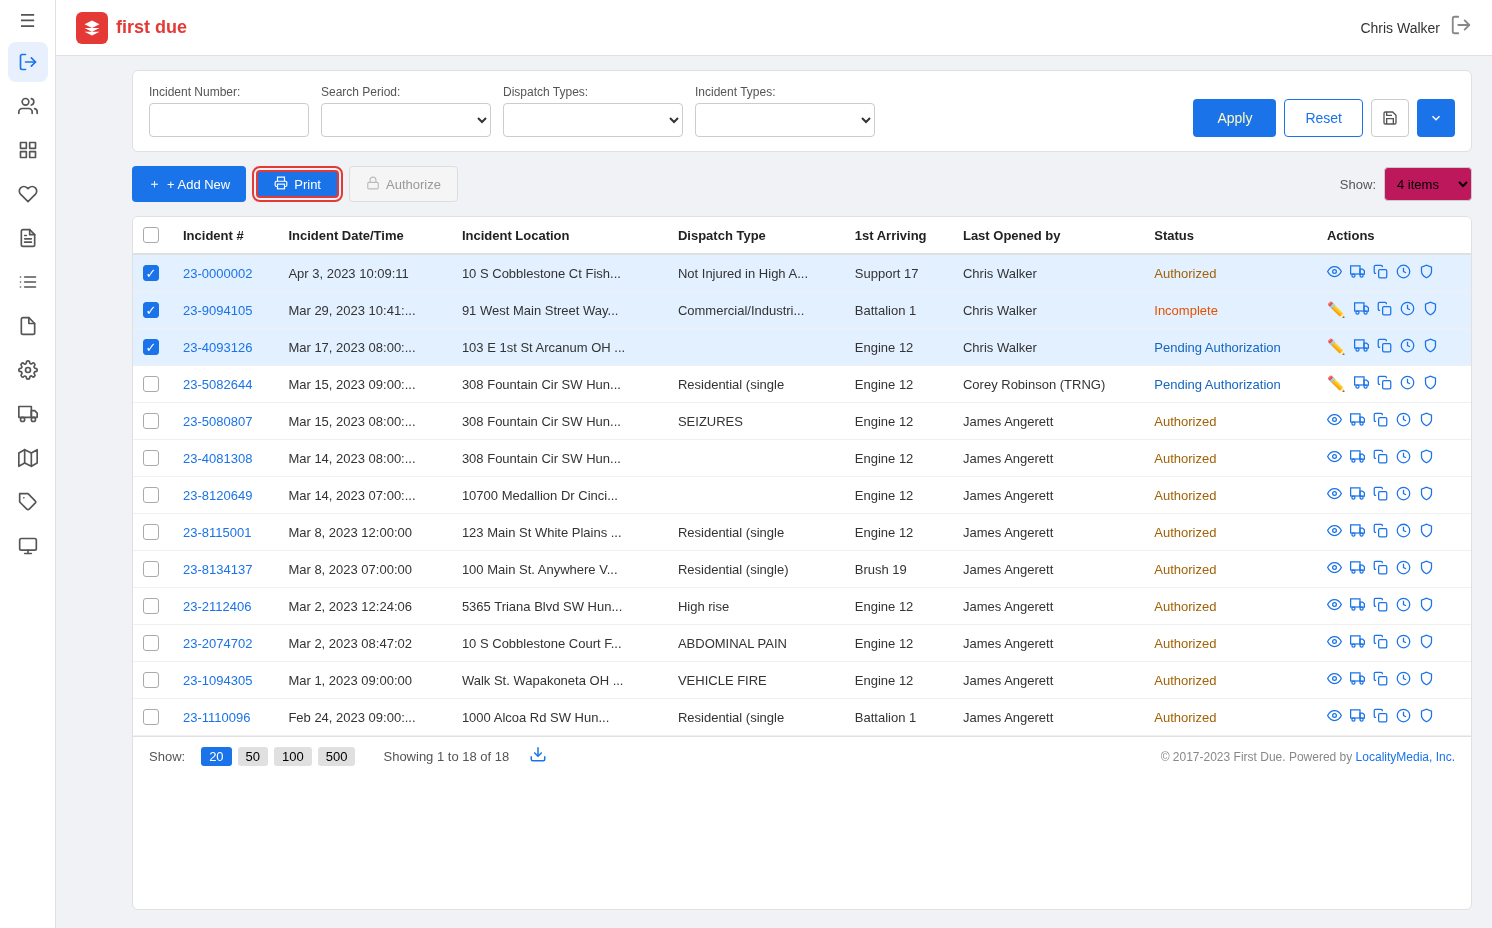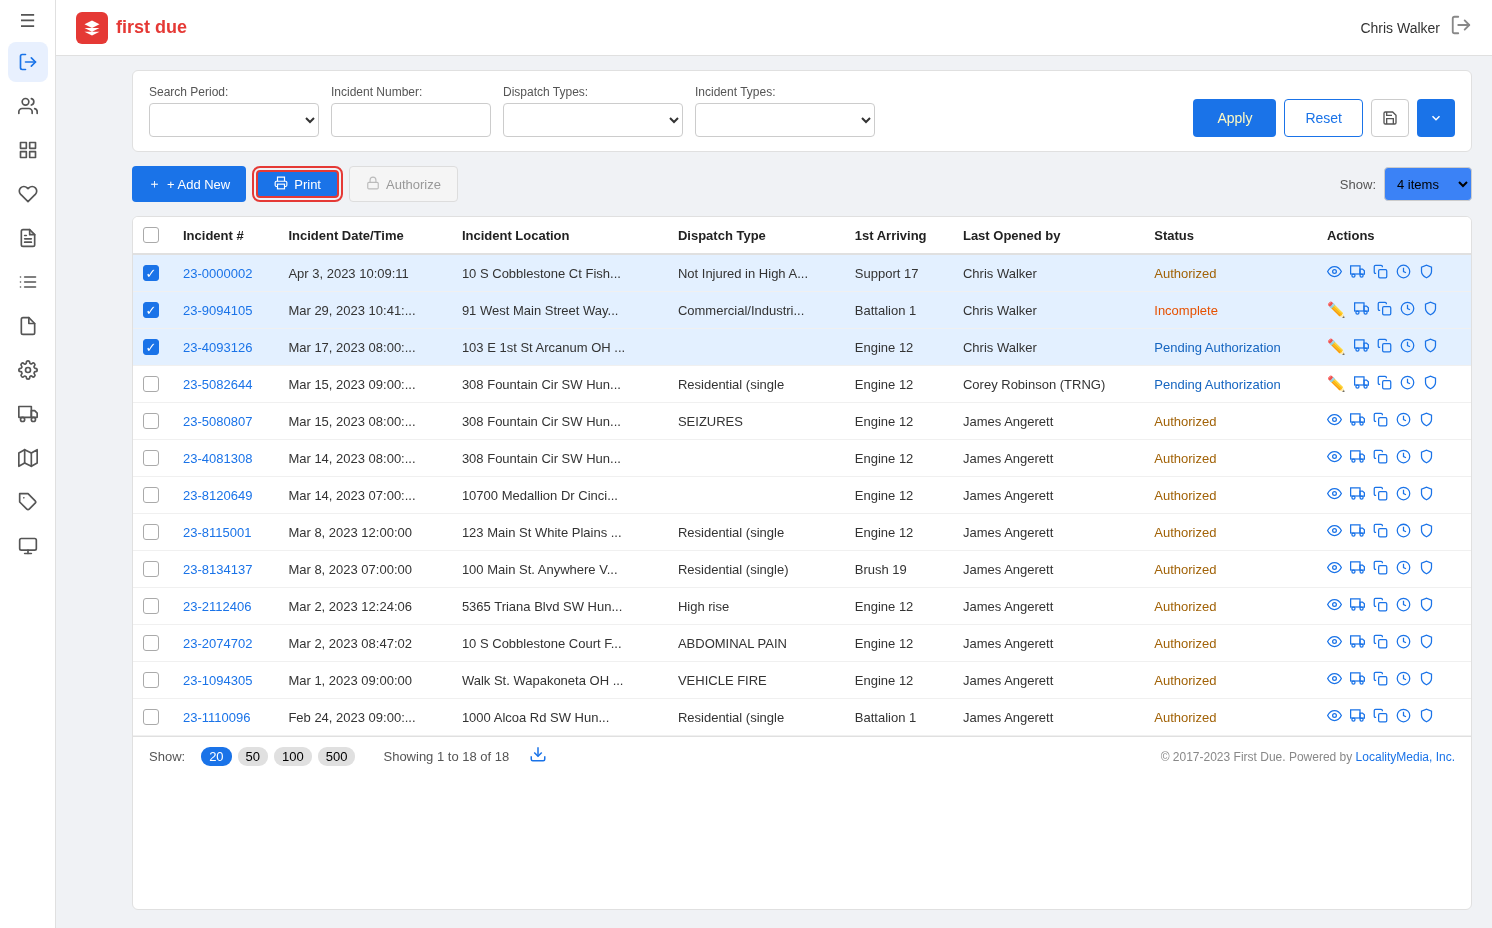--- a/index.html
+++ b/index.html
@@ -142,21 +142,21 @@
     .btn-authorize {
       background: #f5f5f5; color: #999;
       border: 1px solid #ddd; border-radius: 4px;
       padding: 0 16px; height: 36px;
       font-size: 13px; cursor: default;
       display: flex; align-items: center; gap: 6px;
     }
     .show-control { margin-left: auto; display: flex; align-items: center; gap: 8px; font-size: 13px; color: #555; }
     .show-control select {
       height: 34px; border: 1px solid #ccc; border-radius: 4px;
-      padding: 0 8px; font-size: 13px; background: #3b82f6;
+      padding: 0 8px; font-size: 13px; background: #be185d;
     }
 
     
     .table-wrapper {
       background: #fff;
       border: 1px solid #e0e0e0;
       border-radius: 6px;
       overflow: hidden;
       flex: 1;
     }
@@ -208,21 +208,21 @@
       border-top: 1px solid #e0e0e0;
       padding: 8px 16px;
       display: flex;
       align-items: center;
       gap: 16px;
       font-size: 13px;
     }
     .footer-show-label { color: #555; }
     .footer-page-btns { display: flex; gap: 6px; }
     .page-btn {
-      padding: 2px 8px; border-radius: 9px;
+      padding: 2px 8px; border-radius: 3px;
       cursor: pointer; border: none; background: #e0e0e0; font-size: 13px;
     }
     .page-btn.active { background: #1a73e8; color: #fff; }
     .footer-showing { color: #555; margin-left: 12px; }
     .footer-download { color: #1a73e8; font-size: 17px; cursor: pointer; margin-left: 4px; }
     .footer-copy { margin-left: auto; color: #888; font-size: 12px; }
     .footer-copy a { color: #1a73e8; text-decoration: none; }
 
     
     .sidebar-ham { font-size: 18px; color: #555; cursor: pointer; margin-bottom: 6px; }
@@ -340,28 +340,28 @@
           <line x1="21" y1="12" x2="9" y2="12"></line>
         </svg>
     </span>
   </div>
 </div>
 
 <div class="main-content">
 
   <div class="filter-bar">
     <div class="filter-group">
+      <label>Incident Number:</label>
+      <input type="text" placeholder="" style="">
+    </div>
+    <div class="filter-group">
       <label>Search Period:</label>
       <select>
         <option value=""></option>
       </select>
-    </div>
-    <div class="filter-group">
-      <label>Incident Number:</label>
-      <input type="text" placeholder="" style="">
     </div>
     <div class="filter-group">
       <label>Dispatch Types:</label>
       <select class="wide">
         <option value=""></option>
       </select>
     </div>
     <div class="filter-group">
       <label>Incident Types:</label>
       <select class="wide">

